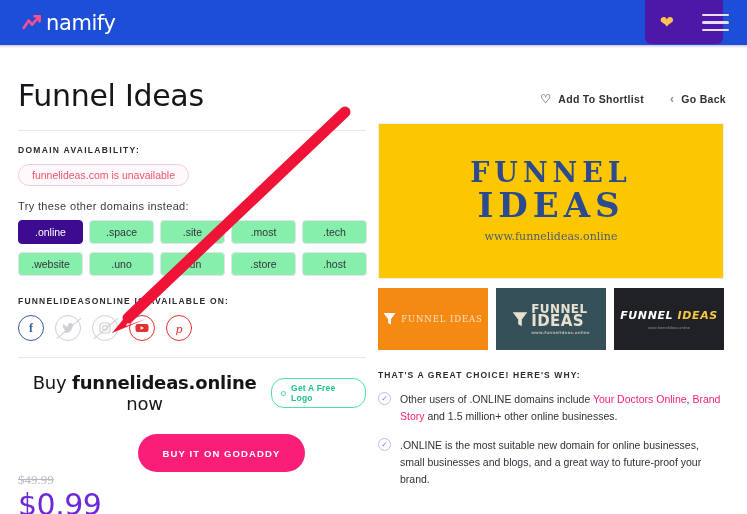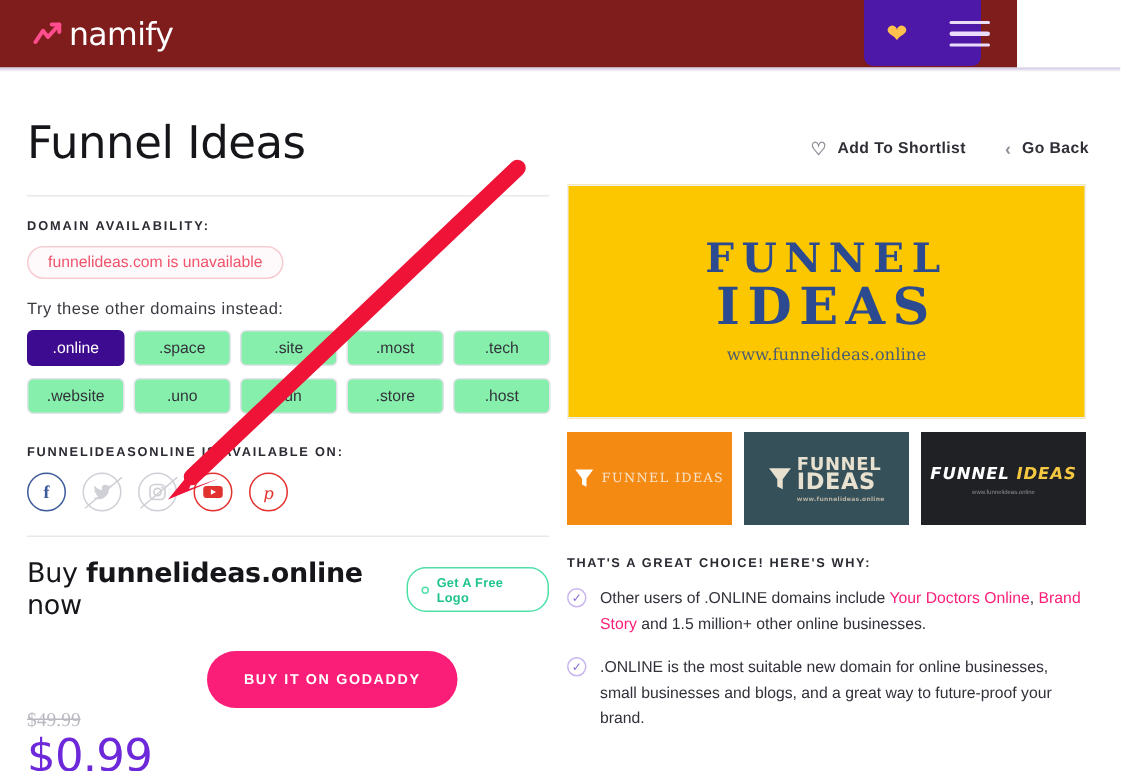--- a/index.html
+++ b/index.html
@@ -6,22 +6,22 @@
   html, body {
     width: 747px; height: 514px;
     font-family: "Liberation Sans", sans-serif;
     background: #ffffff;
     overflow: hidden;
   }
   #page { position: relative; width: 747px; height: 514px; background:#fff; }
 
   
   .header {
-    position: absolute; left:0; top:0; width:678px; height:45px;
-    background:#7f1d1d; display:flex; align-items:center;
+    position: absolute; left:0; top:0; width:747px; height:45px;
+    background:#1d4ed8; display:flex; align-items:center;
   }
   .header-bg-blob{
     position:absolute; right:24px; top:-14px; width:78px; height:58px;
     background:#4d18a8; border-radius:6px;
   }
   .brand { position:absolute; left:22px; top:11px; display:flex; align-items:center; gap:4px; z-index:2;}
   .brand-mark { width:20px; height:18px; }
   .brand-name {
     color:#ffffff; font-size:21px; letter-spacing:-0.4px;
     font-weight:400; font-family:"DejaVu Sans", sans-serif;
@@ -76,21 +76,21 @@
   }
   .soc.fb { border-color:#3b5a9a; color:#3b5a9a; font-family:"Liberation Serif",serif; font-weight:700;}
   .soc.taken { border-color:#cfcfd6; color:#cfcfd6; }
   .soc.taken::after{
     content:""; position:absolute; left:-3px; top:50%; width:32px; height:1.2px;
     background:#cfcfd6; transform:rotate(-40deg);
   }
   .rule2 { height:1px; background:#e7e7ec; margin-top:16px; }
 
   .buy-row { margin-top:14px; display:flex; align-items:center; justify-content:space-between; }
-  .buy-title { font-size:18px; color:#16161a; font-family:"DejaVu Sans",sans-serif; letter-spacing:-0.2px;}
+  .buy-title { font-size:18px; color:#16161a; font-family:"DejaVu Sans",sans-serif; letter-spacing:-0.2px;text-align:center;}
   .buy-title b { font-weight:700; }
   .free-logo {
     border:1.3px solid #4fe0a8; border-radius:13px; padding:4px 9px;
     color:#1fc48a; font-size:8.5px; font-weight:700; letter-spacing:0.2px;
     display:flex; align-items:center; gap:5px; cursor:pointer; background:#fff;
   }
   .free-logo .dot { width:5px; height:5px; border:1px solid #4fe0a8; border-radius:50%; }
 
   .price-block { margin-top:10px; display:flex; align-items:flex-start; }
   .price-nums { width:110px; }

